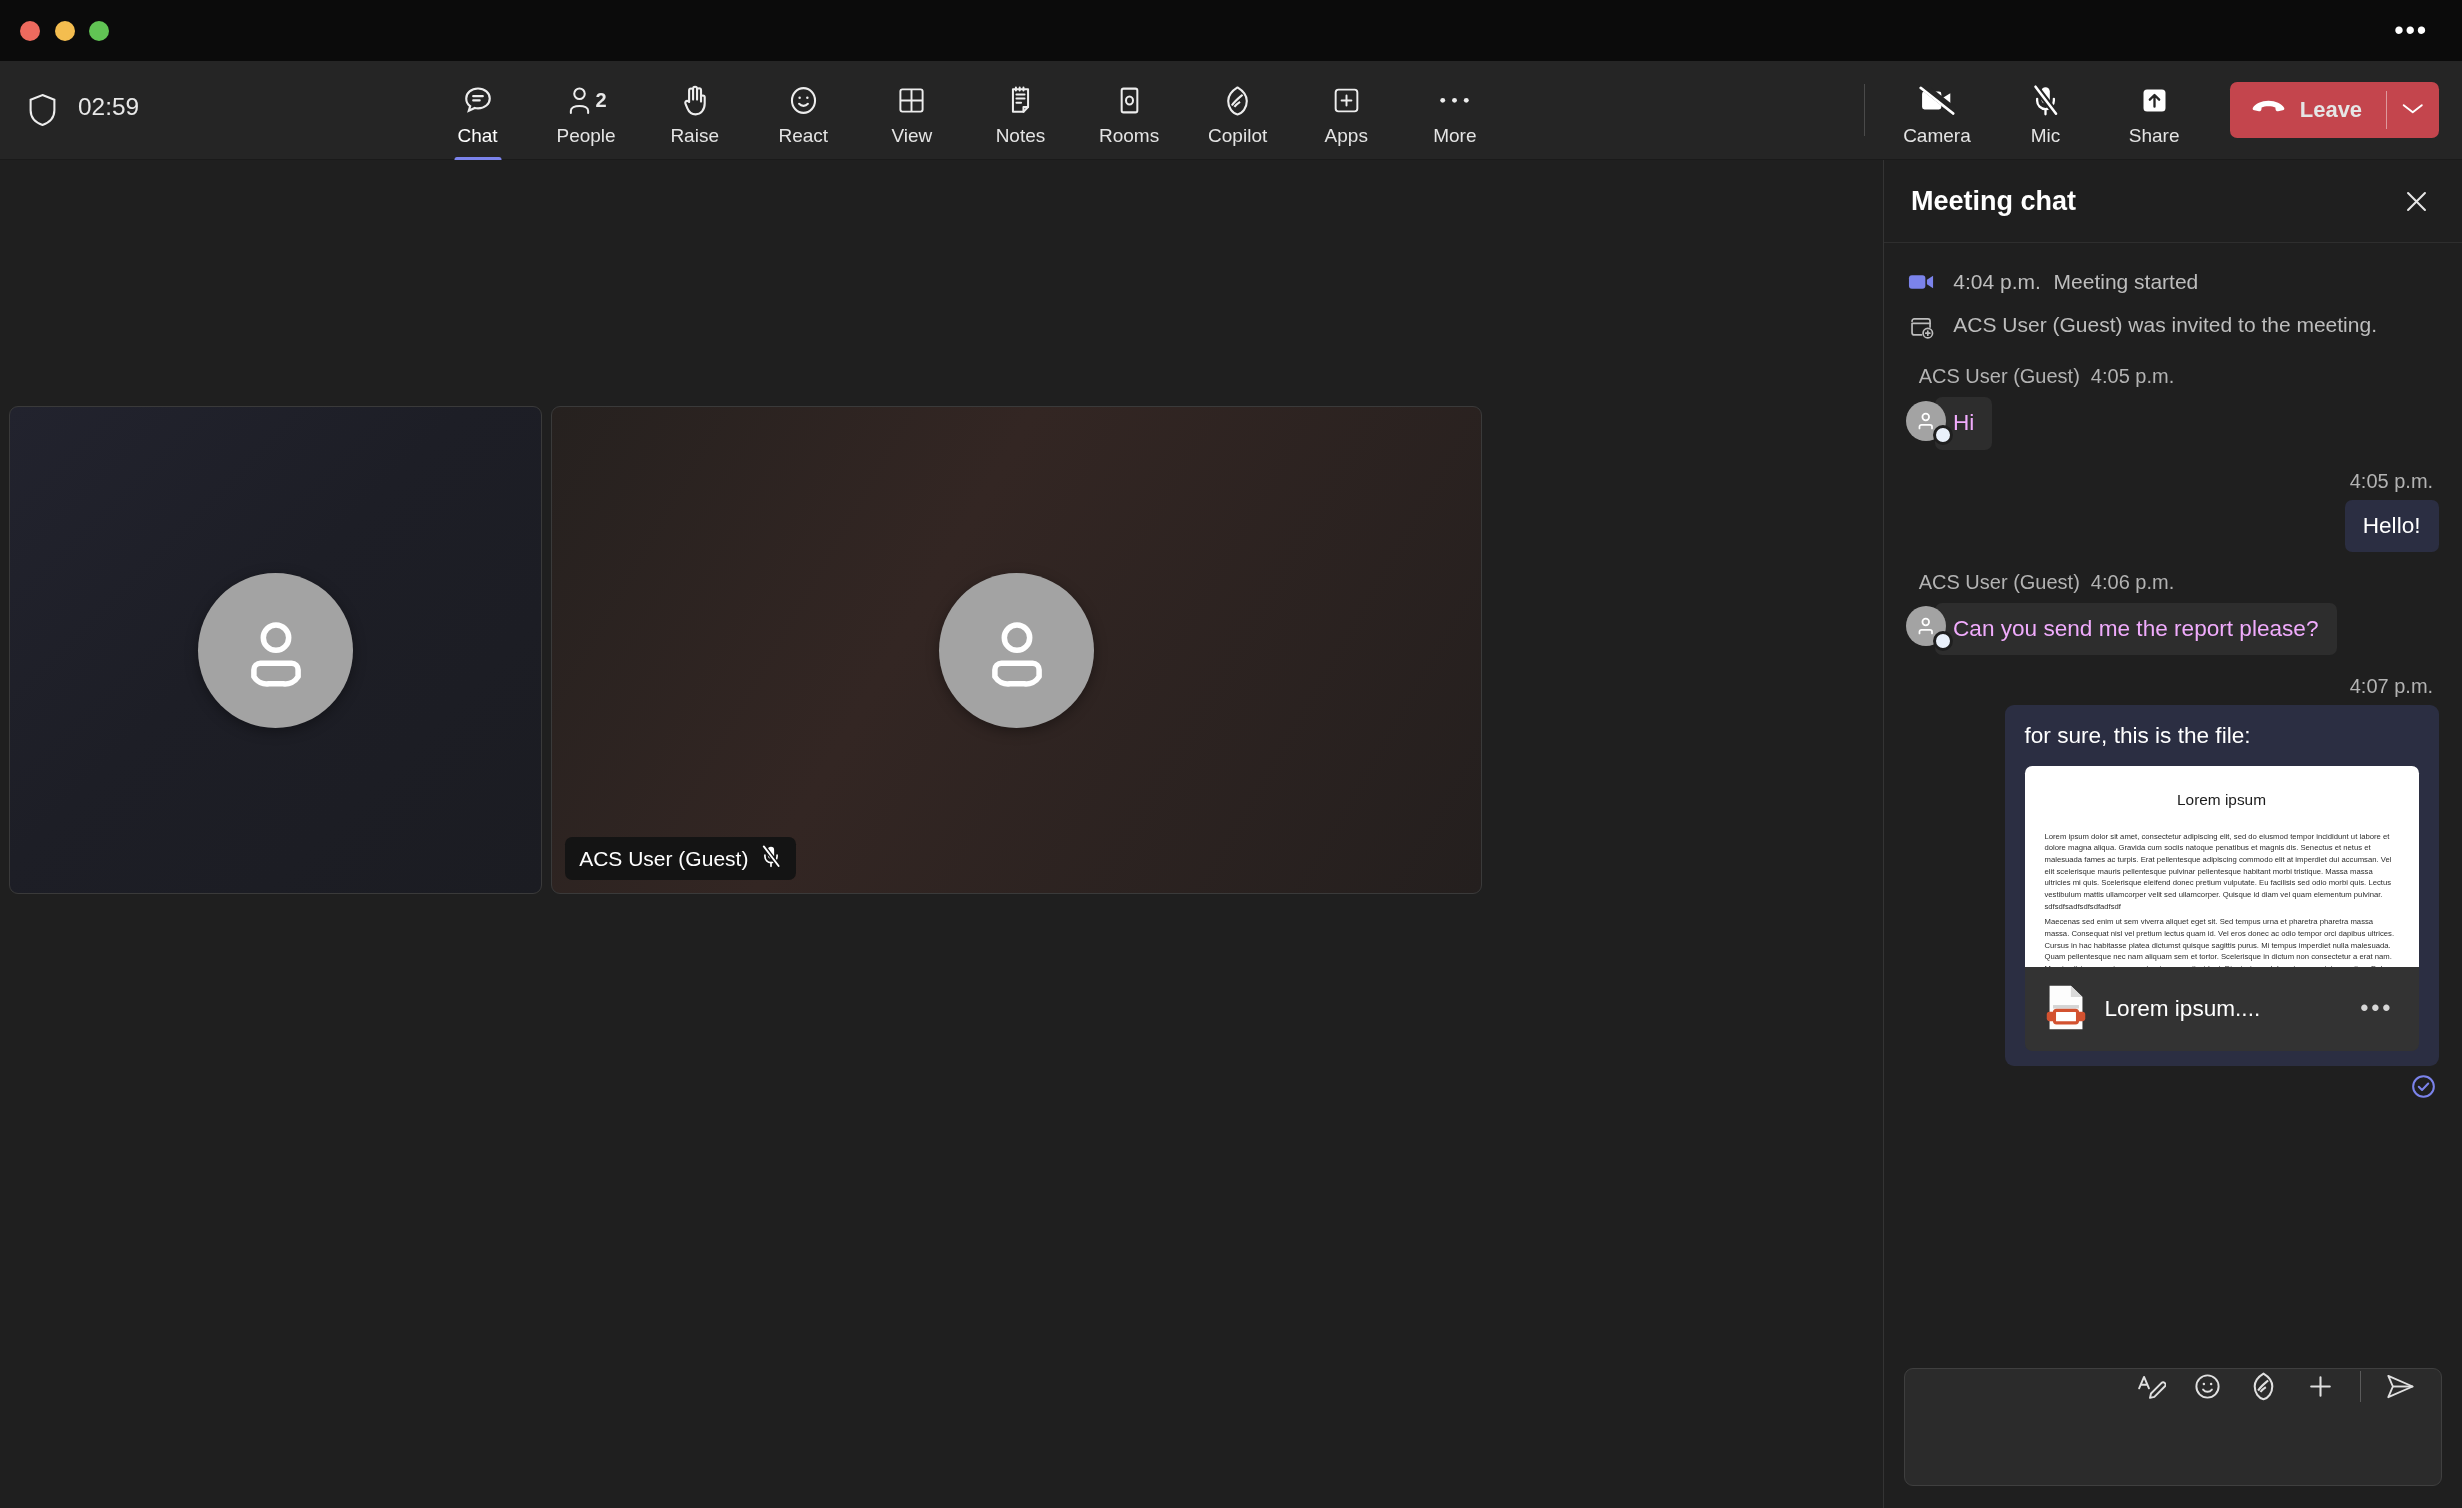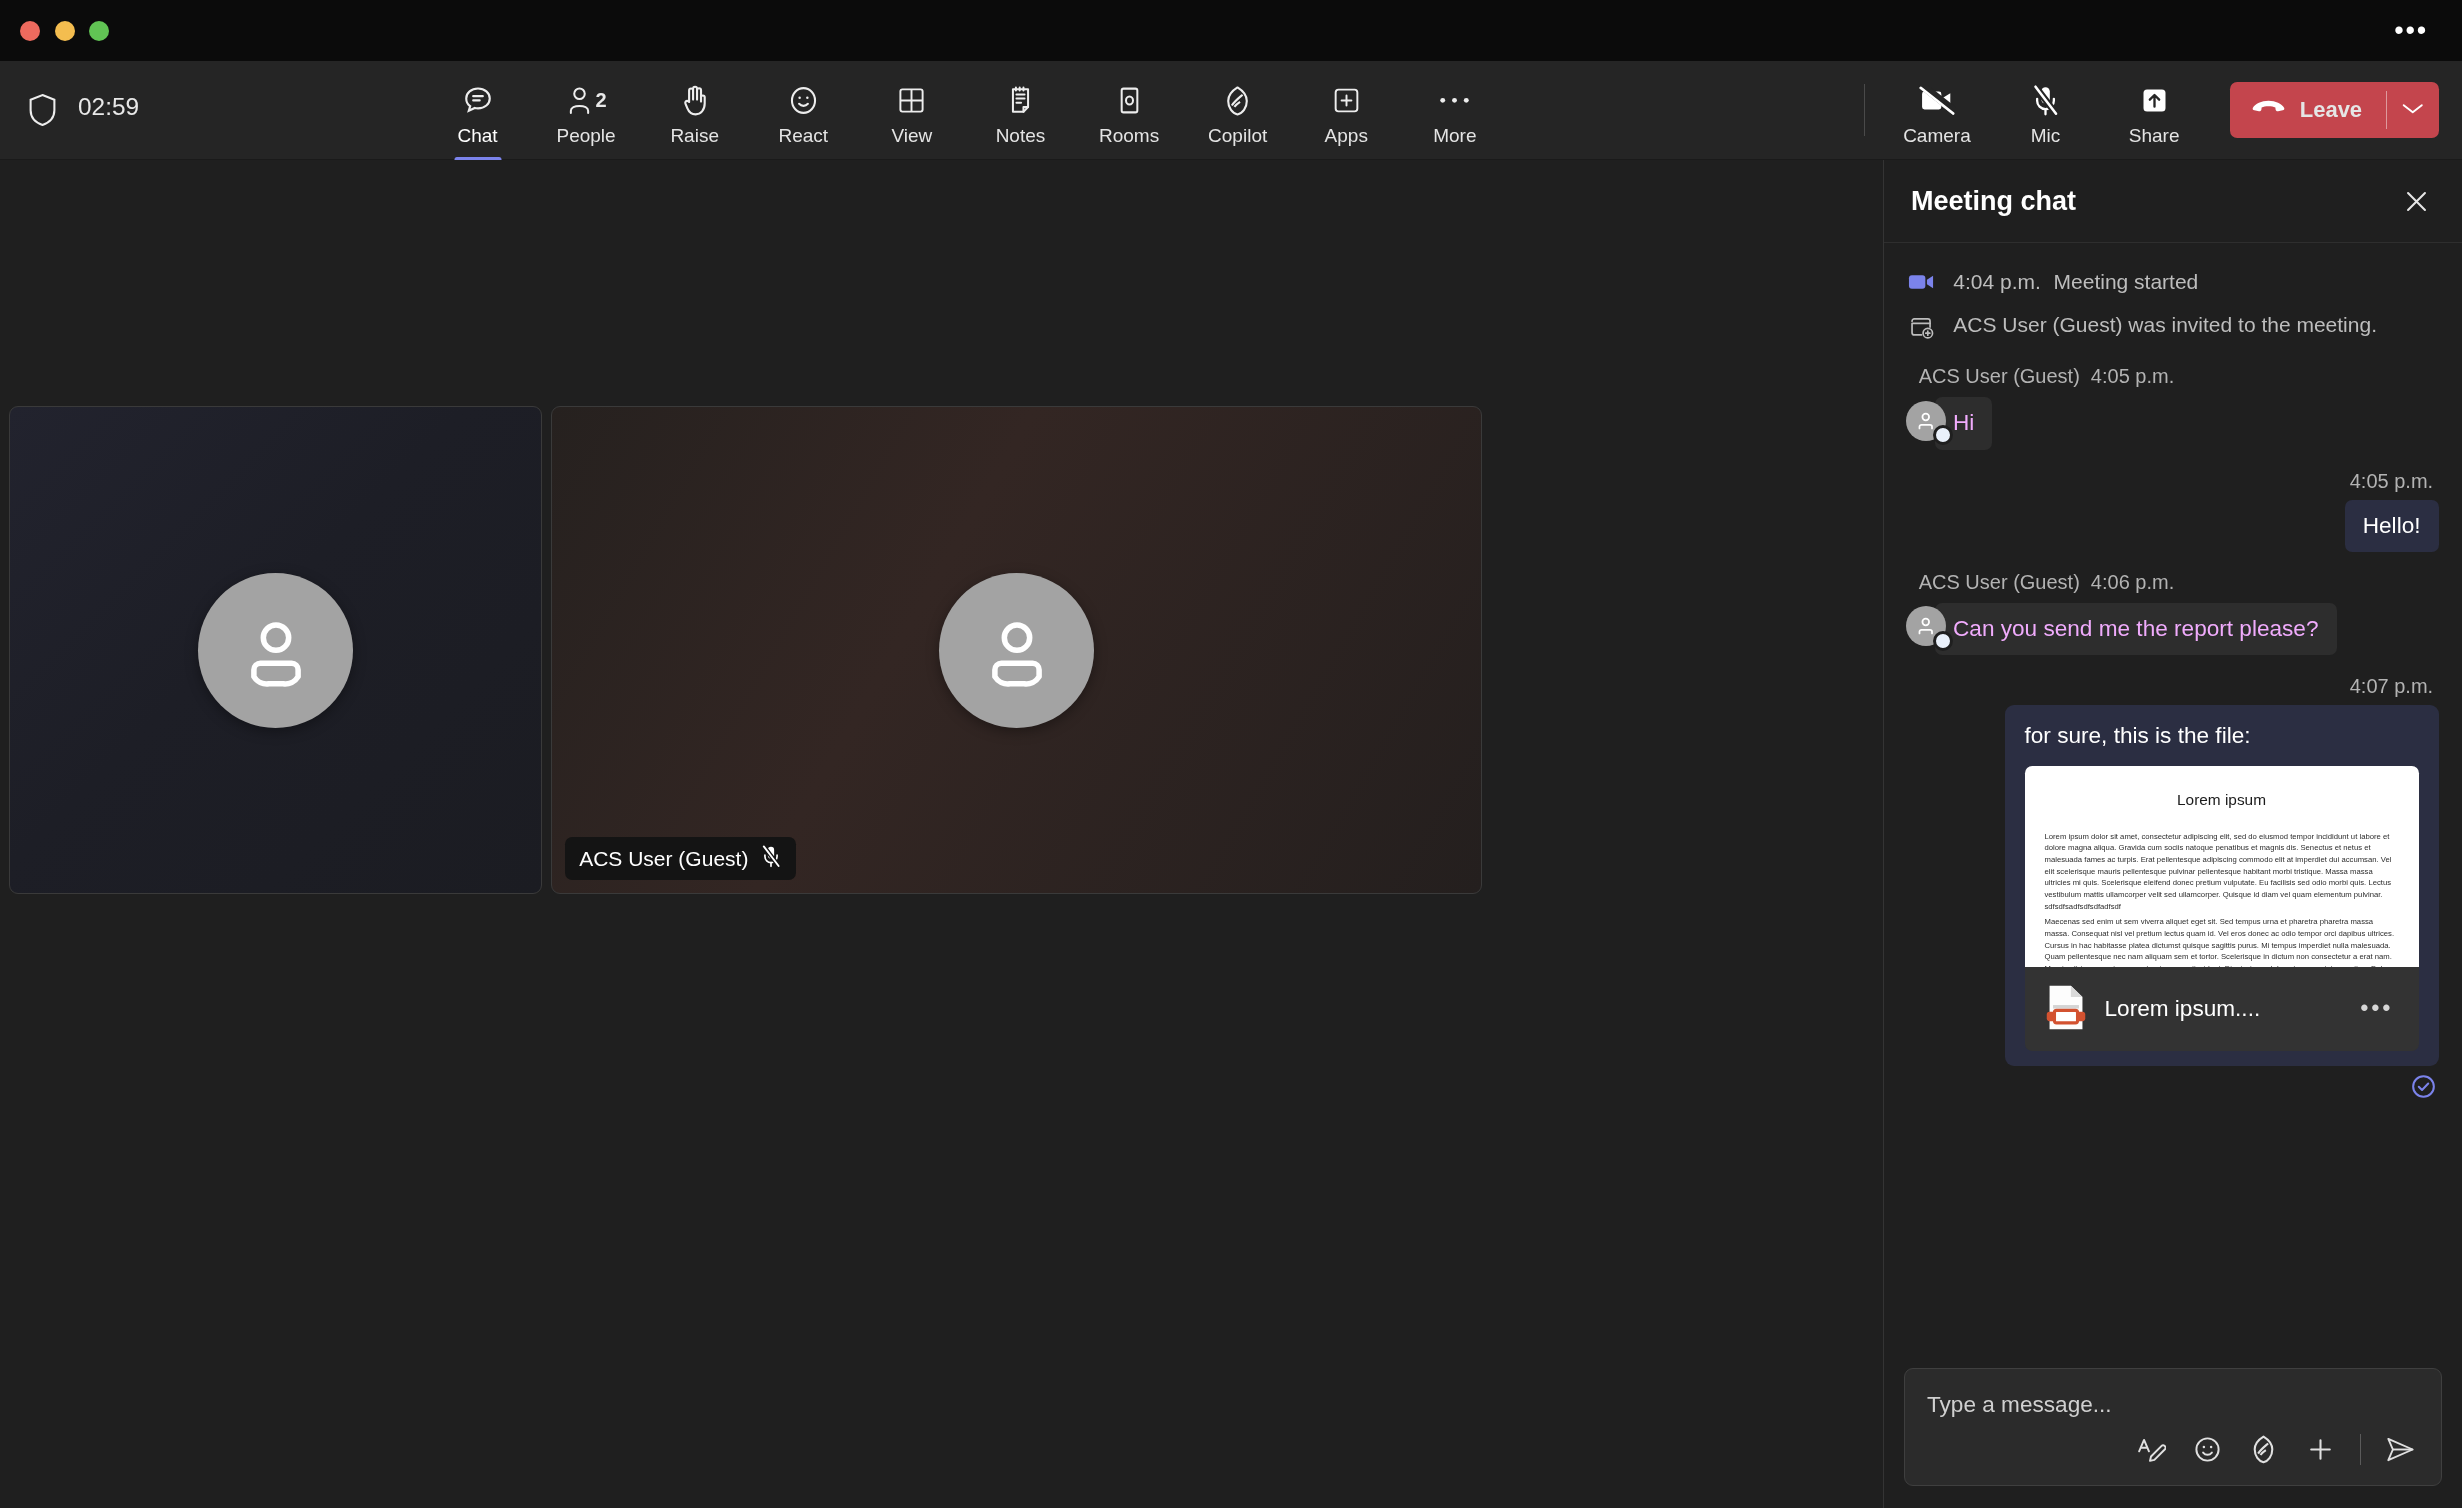--- a/index.html
+++ b/index.html
@@ -490,21 +490,20 @@
                 <path d="m7.8 12.2 2.9 2.9 5.5-5.8"></path>
               </svg>
             </span>
           </div>
         </div>
 
       </div>
 
       <div class="compose-wrap">
         <div class="compose">
-          <div class="compose-input">Type a message...</div>
           <div class="compose-actions">
             <span class="act">
               <svg width="31" height="31" viewBox="0 0 24 24" fill="none" stroke="#e0e0e0" stroke-width="1.5" stroke-linecap="round" stroke-linejoin="round">
                 <path d="M3.2 13.4 7 4.6l3.8 8.8M4.6 10.6h4.8"></path>
                 <path d="M20.6 9.2 12.4 17.4l-.8 3.4 3.4-.8 8.2-8.2a1.6 1.6 0 0 0 0-2.3l-.3-.3a1.6 1.6 0 0 0-2.3 0Z"></path>
               </svg>
             </span>
             <span class="act">
               <svg width="31" height="31" viewBox="0 0 24 24" fill="none" stroke="#e0e0e0" stroke-width="1.5" stroke-linecap="round">
                 <circle cx="12" cy="12" r="8.6"></circle>

